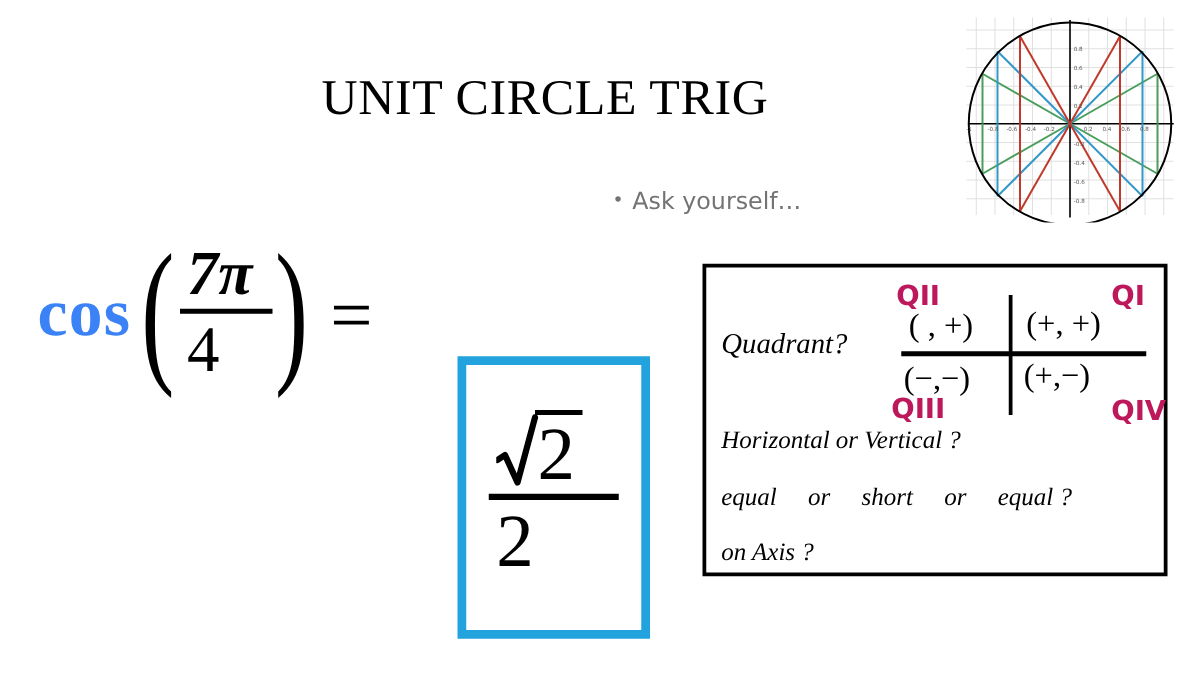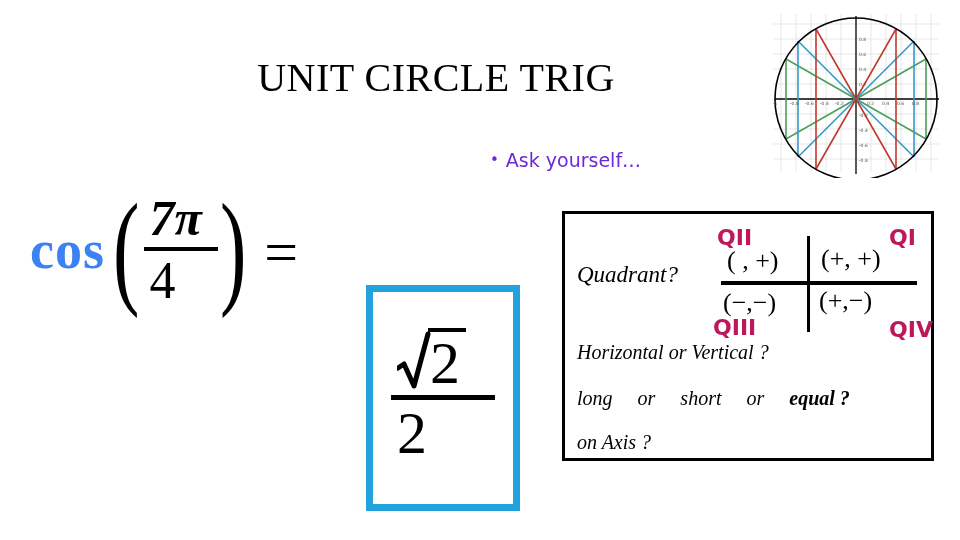--- a/index.html
+++ b/index.html
@@ -32,21 +32,21 @@
   }
 
   
   .bullet-row {
     position: absolute;
     left: 490px;
     top: 148px;
     font-family: "DejaVu Sans", sans-serif;
     font-size: 19px;
     line-height: 24px;
-    color: #6d28d9;
+    color: #737373;
     white-space: nowrap;
   }
   .bullet-dot {
     display: inline-block;
     margin-right: 7px;
     font-size: 15px;
     vertical-align: 2px;
   }
 
   
@@ -249,21 +249,21 @@
     font-style: italic;
     font-size: 20px;
     line-height: 25px;
     color: #000;
     white-space: nowrap;
   }
   .q-line-1 { top: 126px; }
   .q-line-2 { top: 172px; letter-spacing: 0px; }
   .q-line-3 { top: 216px; }
   .q-line-2 span { margin-right: 20px; }
-  .q-line-2 span:last-child { margin-right: 16px; font-weight: bold; }
+  .q-line-2 span:last-child { margin-right: 16px; }
 
   
   .unit-circle {
     position: absolute;
     left: 763px;
     top: 8px;
     width: 184px;
     height: 170px;
   }
   .unit-circle svg { display: block; }
@@ -327,21 +327,21 @@
       <div class="quad-tag tag-q2">QII</div>
       <div class="quad-tag tag-q1">QI</div>
       <div class="quad-tag tag-q3">QIII</div>
       <div class="quad-tag tag-q4">QIV</div>
     </div>
   </div>
 
   <div class="q-line q-line-1">Horizontal or Vertical ?</div>
 
   <div class="q-line q-line-2">
-    <span>long</span>
+    <span>equal</span>
     <span>or</span>
     <span>short</span>
     <span>or</span>
     <span>equal ?</span>
   </div>
 
   <div class="q-line q-line-3">on Axis ?</div>
 </div>
 
 <div class="unit-circle">

